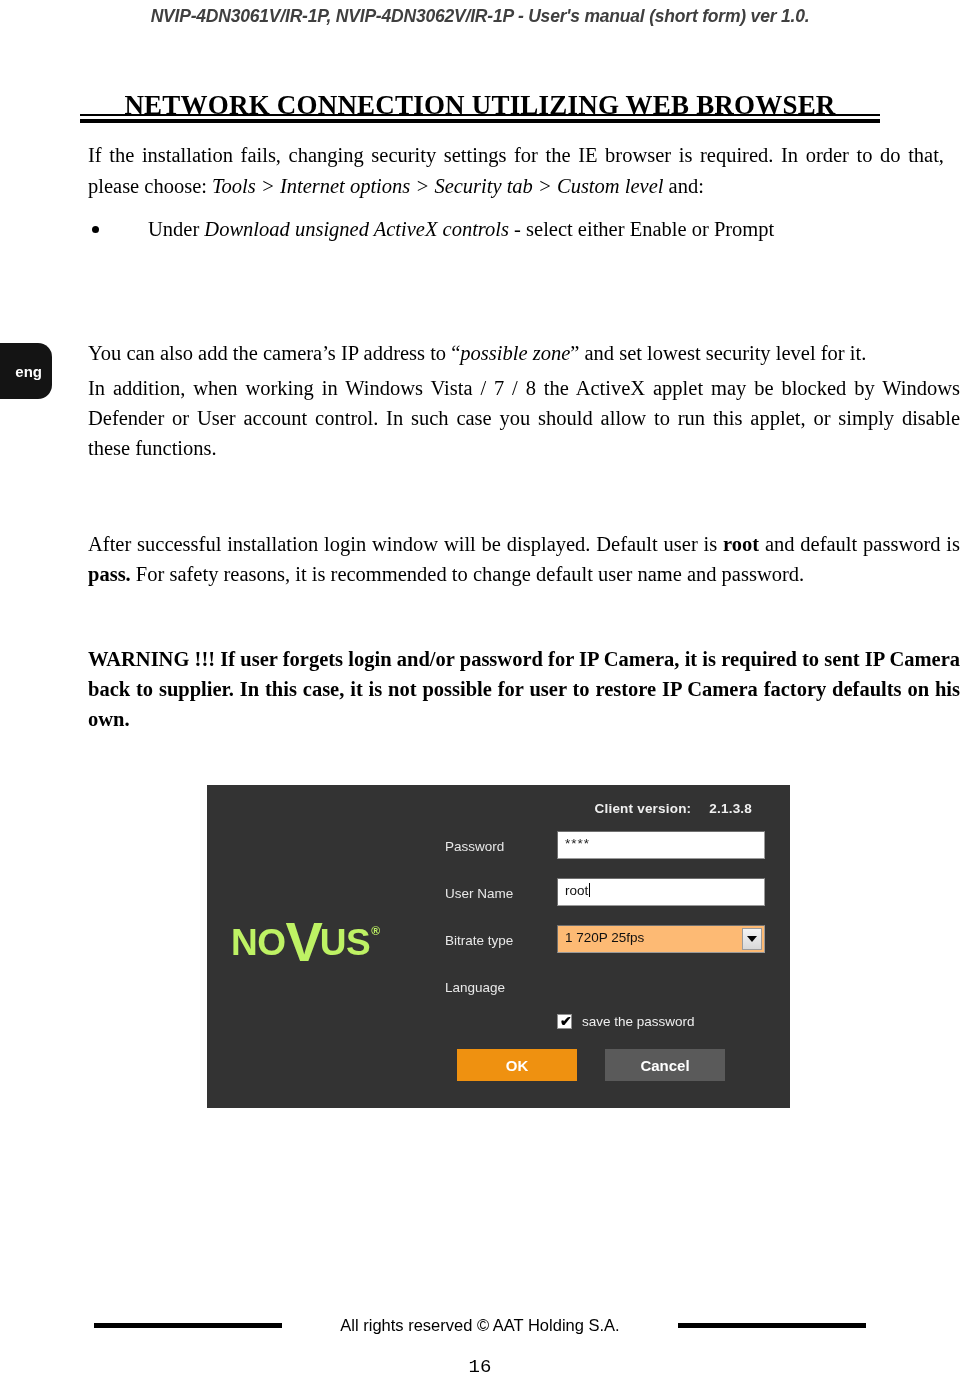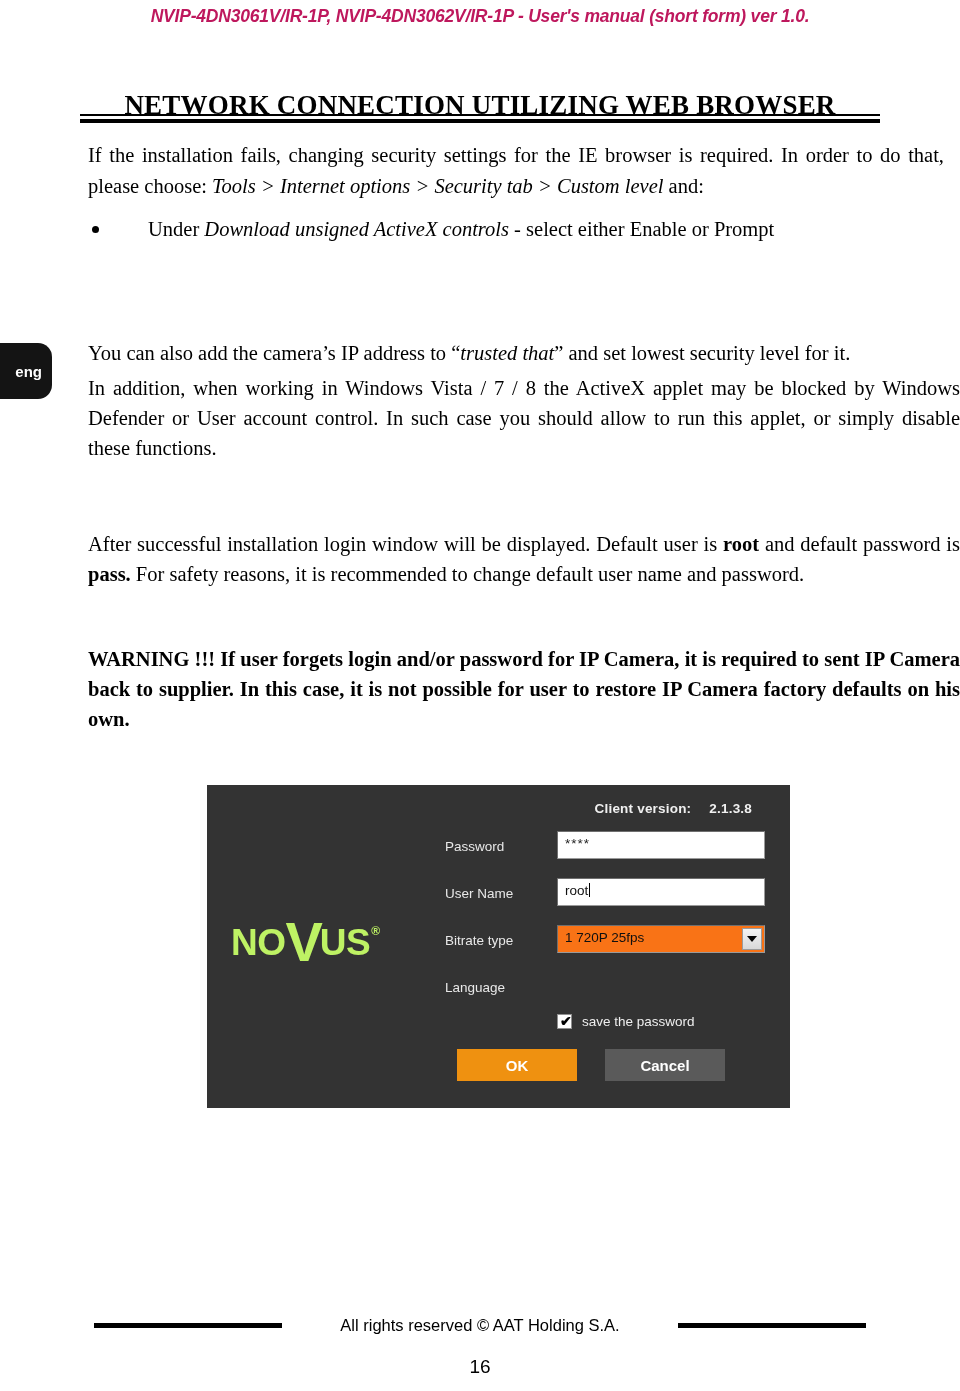--- a/index.html
+++ b/index.html
@@ -21,21 +21,21 @@
     position: absolute;
     top: 6px;
     left: 0;
     width: 960px;
     text-align: center;
     font-family: "Liberation Sans", sans-serif;
     font-style: italic;
     font-weight: bold;
     font-size: 17.5px;
     letter-spacing: -0.2px;
-    color: #be185d;
+    color: #404040;
     white-space: nowrap;
   }
 
   
   .section-title {
     position: absolute;
     top: 72px;
     left: 0;
     width: 960px;
     text-align: center;
@@ -240,21 +240,21 @@
   .field.pw { color: #222; letter-spacing: 1px; }
   .caret {
     display: inline-block;
     width: 1px;
     height: 14px;
     background: #000;
     vertical-align: -2px;
     margin-left: 1px;
   }
   .field.select {
-    background: #f97316;
+    background: #fdba74;
     padding-right: 24px;
   }
   .select-btn {
     position: absolute;
     right: 2px;
     top: 2px;
     width: 20px;
     height: 22px;
     background: linear-gradient(#f4f4f4, #d8d8d8);
     border: 1px solid #9b9b9b;
@@ -342,21 +342,21 @@
     font-size: 16.5px;
     margin: 0 58px;
     white-space: nowrap;
   }
   .page-number {
     position: absolute;
     left: 0;
     top: 1356px;
     width: 960px;
     text-align: center;
-    font-family: Liberation Sans, sans-serif;
+    font-family: Liberation Mono, monospace;
     font-size: 19px;
   }
 </style>
 </head>
 <body>
 
 <div class="doc-header">NVIP-4DN3061V/IR-1P, NVIP-4DN3062V/IR-1P - User's manual (short form) ver 1.0.</div>
 
 <h1 class="section-title">NETWORK CONNECTION UTILIZING WEB BROWSER</h1>
 
@@ -377,21 +377,21 @@
     </li>
   </ul>
 </div>
 
 <div class="eng-tab">
   <span>eng</span>
 </div>
 
 <div class="block b1">
   <p>
-    <span>You can also add the camera’s IP address to “</span><span class="i">trusted that</span><span>” and set lowest security level for it.</span>
+    <span>You can also add the camera’s IP address to “</span><span class="i">possible zone</span><span>” and set lowest security level for it.</span>
   </p>
   <p>In addition, when working in Windows Vista / 7 / 8 the ActiveX applet may be blocked by Windows Defender or User account control. In such case you should allow to run this applet, or simply disable these functions.</p>
 </div>
 
 <div class="block b2">
   <p>
     <span>After successful installation login window will be displayed. Default user is </span><span class="b">root</span><span> and default password is </span><span class="b">pass.</span><span> For safety reasons, it is recommended to change default user name and password.</span>
   </p>
 </div>
 

